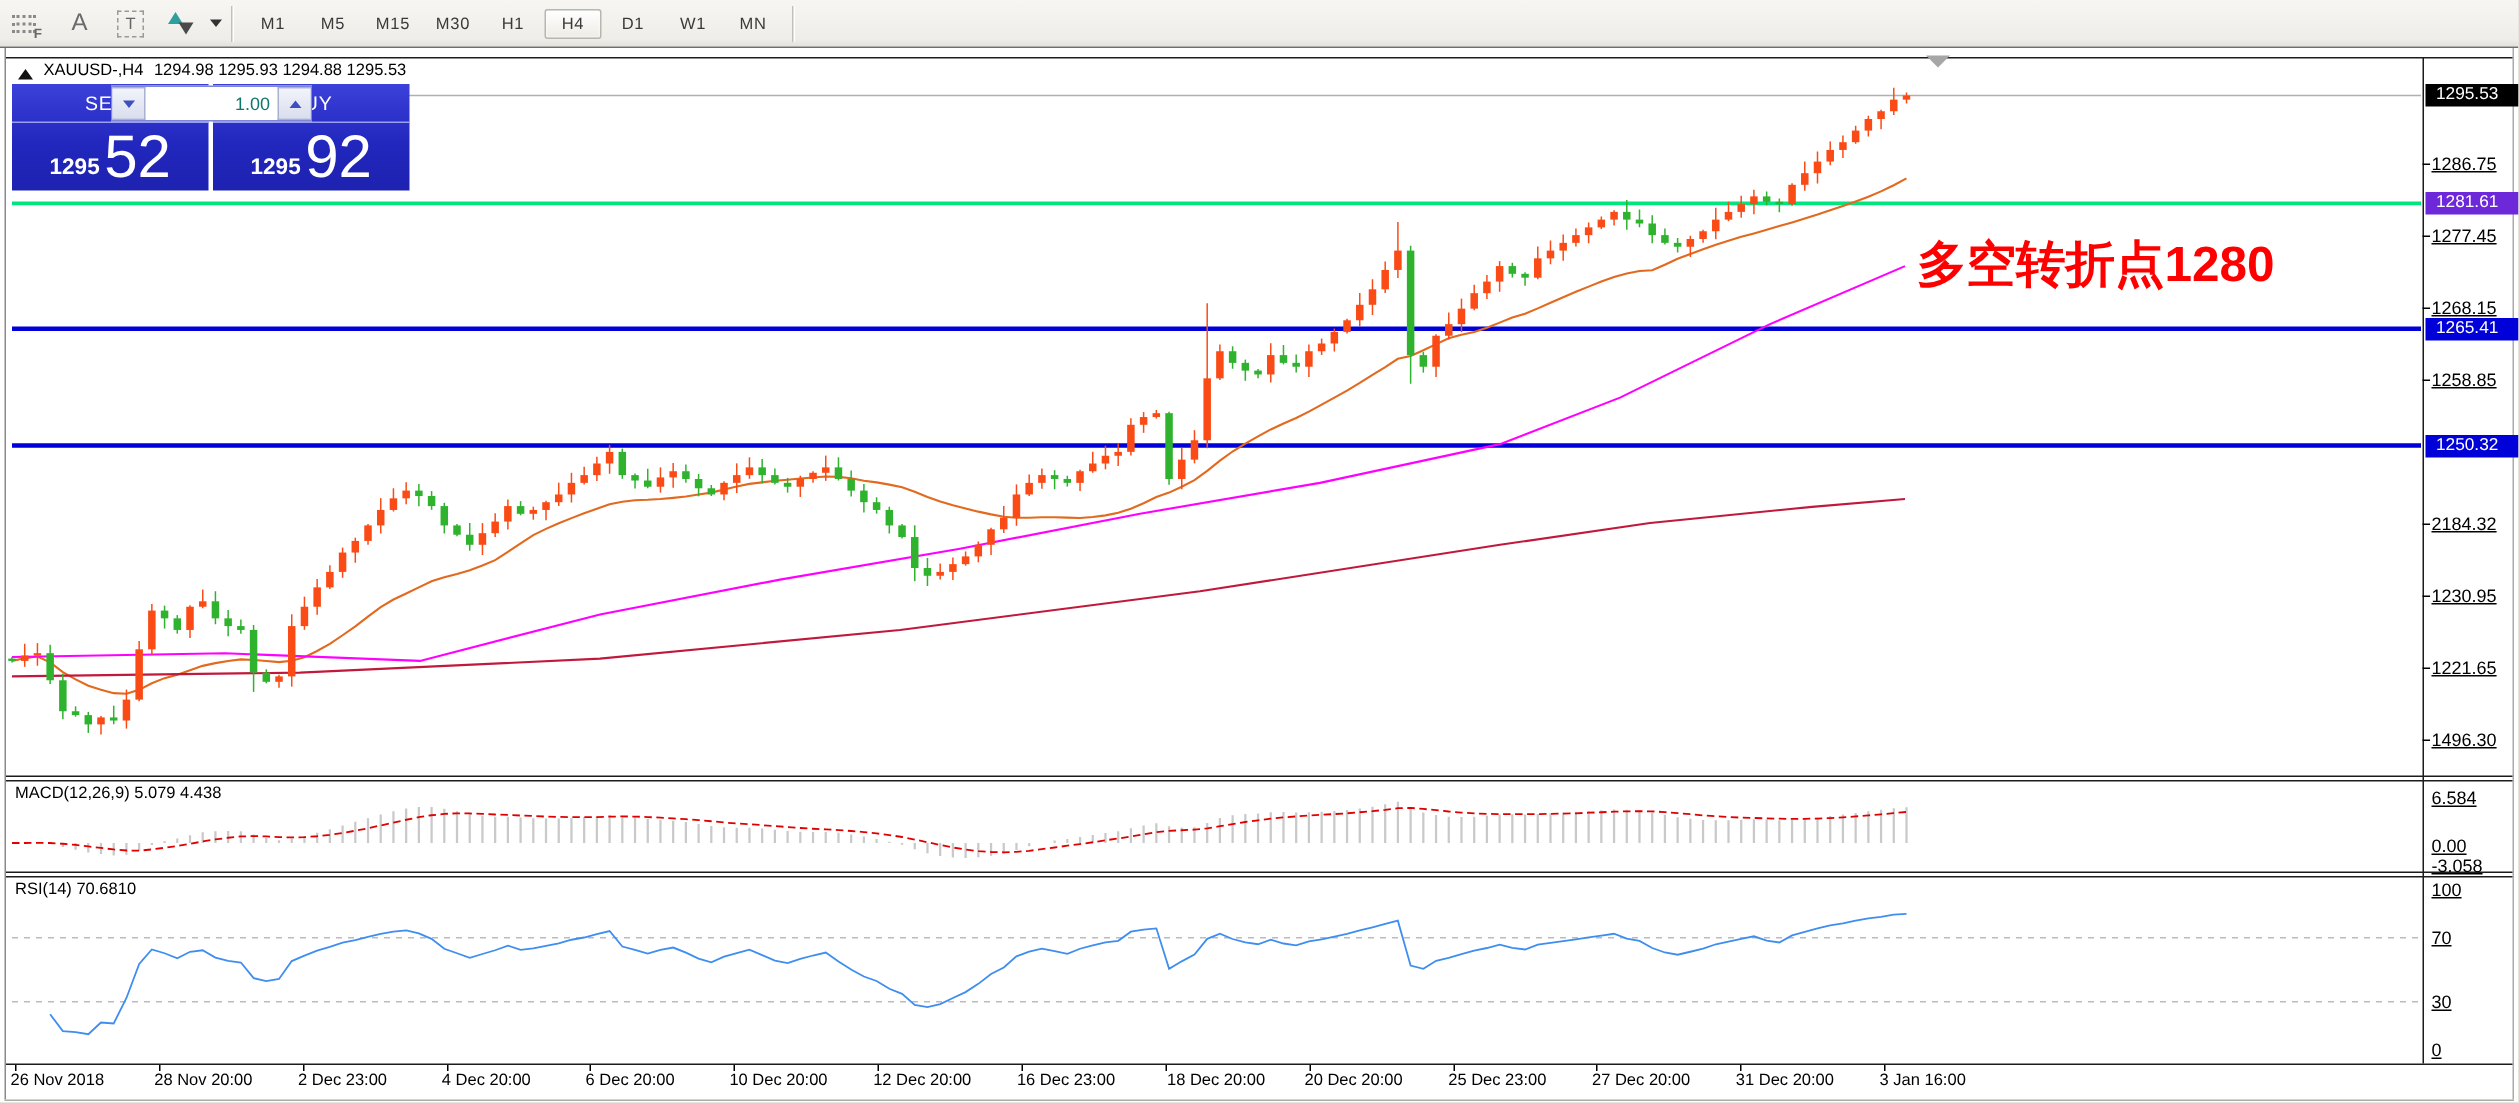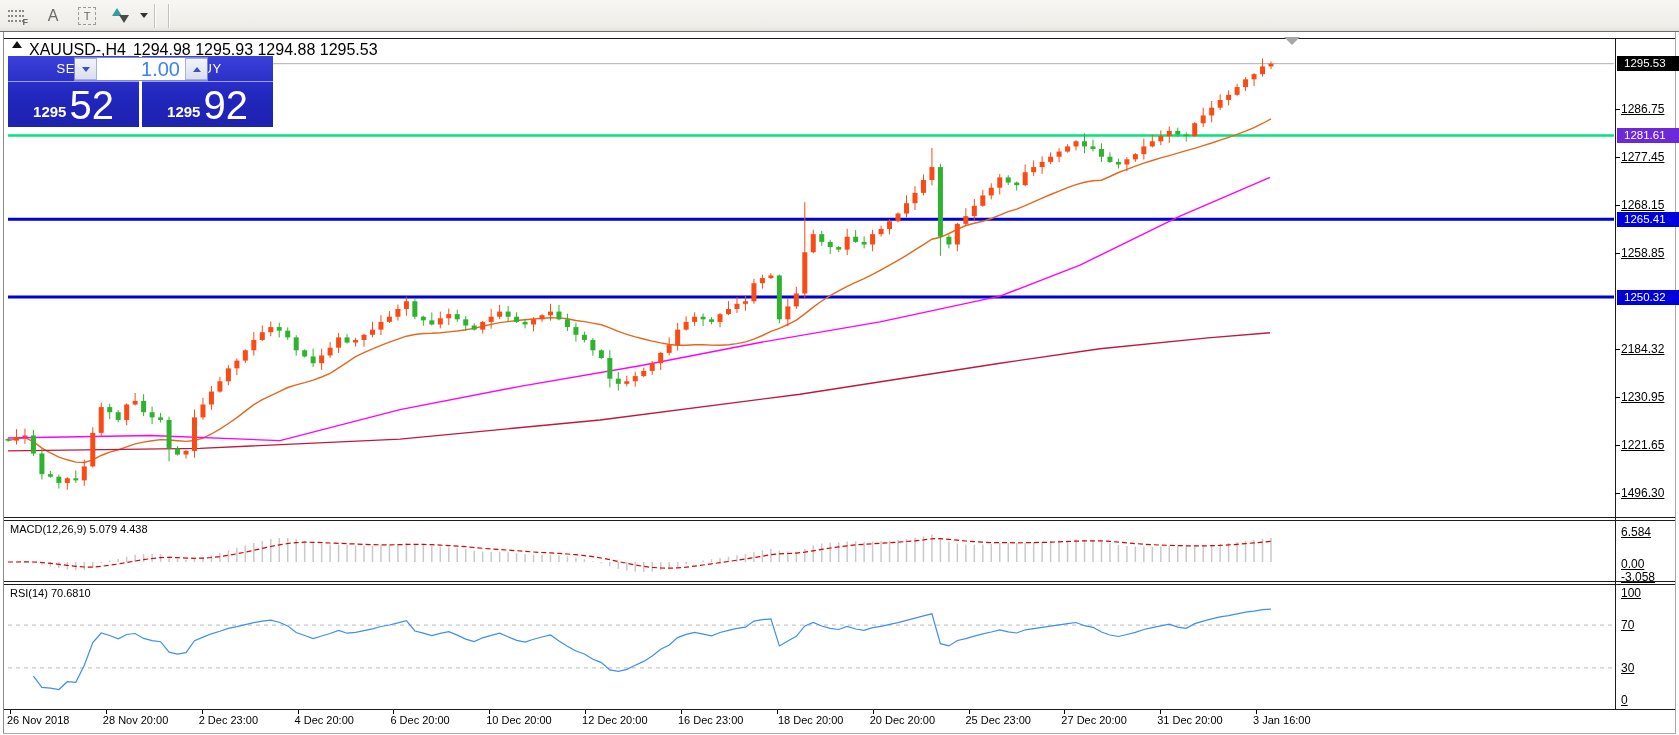--- a/index.html
+++ b/index.html
@@ -26,21 +26,21 @@
   .tb-sep{width:1px;height:24px;background:#c3c0ba;border-right:1px solid #ffffff;margin:0 6px;}
   #tf-buttons{display:flex;align-items:center;}
   .tfb{min-width:26px;padding:3px 5px;margin:0 1px;text-align:center;font-size:11px;color:#3a3a3a;
     border:1px solid transparent;border-radius:2px;cursor:default;letter-spacing:0.5px;}
   .tfb.active{background:linear-gradient(180deg,#ffffff,#efece6);border:1px solid #b9b6af;
     box-shadow:inset 0 0 2px #ffffff;}
   
   .hline{position:absolute;height:1px;background:#1c1c1c;}
   .vline{position:absolute;width:1px;background:#1c1c1c;}
   
-  #title{position:absolute;left:12px;top:41px;font-size:16px;color:#000;display:flex;align-items:flex-start;gap:7px;}
+  #title{position:absolute;left:12px;top:41px;font-size:11px;color:#000;display:flex;align-items:flex-end;gap:7px;}
   #title .tri{width:0;height:0;border-left:5px solid transparent;border-right:5px solid transparent;
     border-bottom:7px solid #111;display:inline-block;}
   
   #trade-panel{position:absolute;left:8px;top:56px;width:265px;height:71px;}
   .tp-block{position:absolute;top:0;height:71px;width:131px;
     background:linear-gradient(180deg,#3b41d9 0%,#2227be 55%,#1d22b0 100%);}
   #tp-left{left:0;} #tp-right{left:134px;}
   .tp-btnrow{position:absolute;left:0;top:0;width:100%;height:25px;display:flex;align-items:center;
     justify-content:center;color:#fff;font-size:13px;letter-spacing:0.5px;
     border-bottom:1px solid #9aa0ef;}
@@ -51,21 +51,21 @@
   #tp-spinner{position:absolute;left:66px;top:1px;width:134px;height:24px;background:#fff;
     border:1px solid #7d86d8;display:flex;box-sizing:border-box;z-index:3;}
   .sp-btn{width:22px;height:100%;background:linear-gradient(180deg,#f2f4fa,#d9deee);
     border:1px solid #aab0d0;box-sizing:border-box;display:flex;align-items:center;justify-content:center;}
   .sp-dn{border-left:none;} .sp-up{border-right:none;}
   .sp-tri-dn{width:0;height:0;border-left:4px solid transparent;border-right:4px solid transparent;
     border-top:5px solid #3c50c0;}
   .sp-tri-up{width:0;height:0;border-left:4px solid transparent;border-right:4px solid transparent;
     border-bottom:5px solid #3c50c0;}
   #sp-value{flex:1;display:flex;align-items:center;justify-content:flex-end;padding-right:5px;
-    font-size:20px;color:#3b82f6;}
+    font-size:12px;color:#0f766e;}
   
   .axlbl{position:absolute;left:1621px;font-size:12px;color:#000;height:14px;line-height:14px;text-decoration:underline;}
   .axtick{position:absolute;left:1615px;width:5px;height:1px;background:#000;}
   .badge{position:absolute;left:1617px;width:58px;height:15px;line-height:15px;font-size:11.5px;
     color:#fff;padding-left:7px;}
   .indlbl{position:absolute;font-size:11px;color:#000;}
   .tlabel{position:absolute;top:714px;font-size:11px;color:#000;white-space:nowrap;}
   .ttick{position:absolute;top:710px;width:1px;height:4px;background:#000;}
   
   #annotation{position:absolute;left:1278px;top:154px;font-size:33px;font-weight:700;white-space:nowrap;}
@@ -89,20 +89,31 @@
       </span>
       <span class="tbi" style="font-weight:400;font-size:16px;color:#6a6a6a">A</span>
       <span class="tbi letterT">T</span>
       <span class="tbi arrows">
         <span class="arr-up"></span>
         <span class="arr-dn"></span>
       </span>
       <span class="caret"></span>
     </div>
     <div class="tb-sep"></div>
+    <div id="tf-buttons">
+        <div class="tfb">M1</div>
+        <div class="tfb">M5</div>
+        <div class="tfb">M15</div>
+        <div class="tfb">M30</div>
+        <div class="tfb">H1</div>
+        <div class="tfb active">H4</div>
+        <div class="tfb">D1</div>
+        <div class="tfb">W1</div>
+        <div class="tfb">MN</div>
+      </div>
     <div class="tb-sep"></div>
   </div>
 
   <div class="vline" style="left:3px;top:32px;height:701px;background:#8a8a8a"></div>
   <div class="vline" style="left:1675px;top:32px;height:701px;background:#aaaaaa"></div>
   <div class="hline" style="left:3px;top:733px;width:1673px;background:#aaaaaa"></div>
   <div class="hline" style="left:4px;top:38px;width:1671px"></div>
   <div class="hline" style="left:4px;top:517px;width:1671px"></div>
   <div class="hline" style="left:4px;top:520px;width:1671px"></div>
   <div class="hline" style="left:4px;top:581px;width:1671px"></div>
@@ -616,20 +627,21 @@
       <span class="sp-btn sp-dn">
           <span class="sp-tri-dn"></span>
         </span>
       <span id="sp-value">1.00</span>
       <span class="sp-btn sp-up">
           <span class="sp-tri-up"></span>
         </span>
     </div>
   </div>
 
+  <div id="annotation" style="color: rgb(255, 0, 0);">多空转折点1280</div>
 
   <div id="shift-marker"></div>
 
   <div class="indlbl" style="left:10px;top:523px">MACD(12,26,9) 5.079 4.438</div>
   <div class="indlbl" style="left:10px;top:587px">RSI(14) 70.6810</div>
 
   <div id="price-axis">
       <div class="axtick" style="top:109px"></div>
       <div class="axlbl" style="top:102px">1286.75</div>
       <div class="axtick" style="top:156.99999999999977px"></div>

